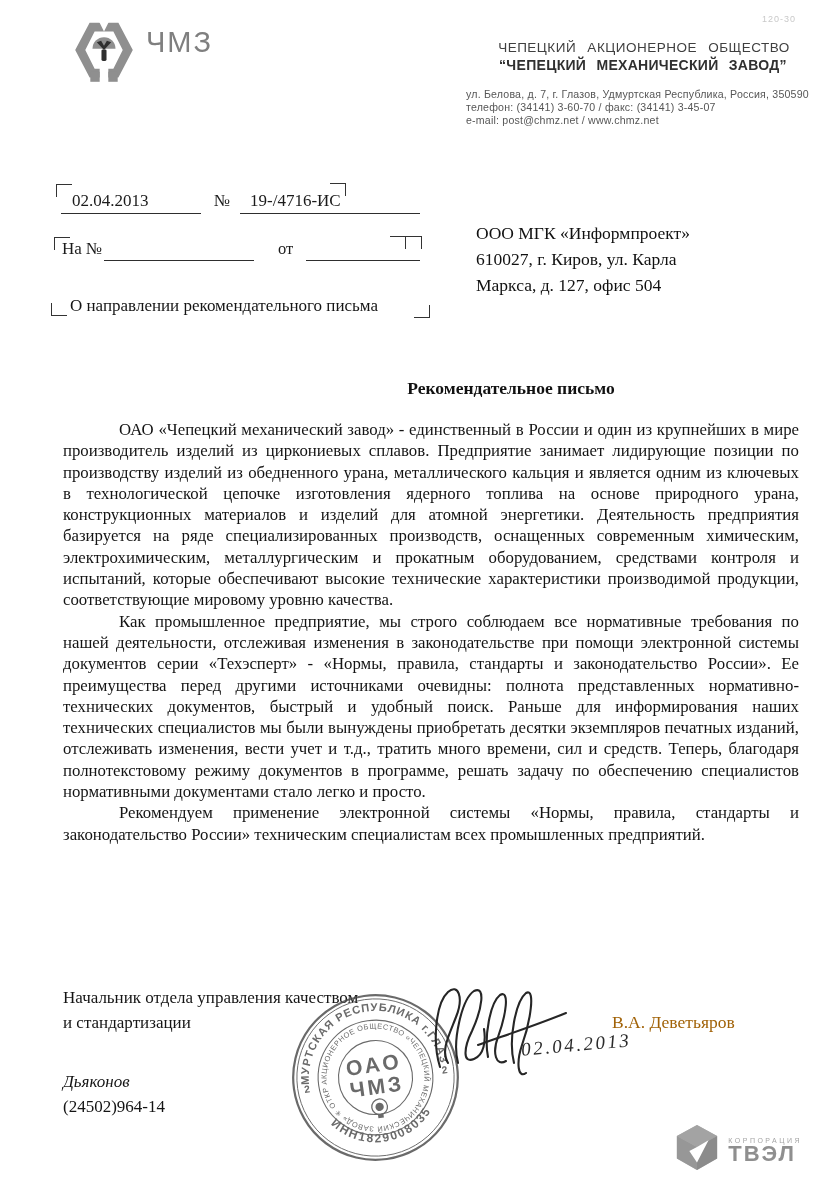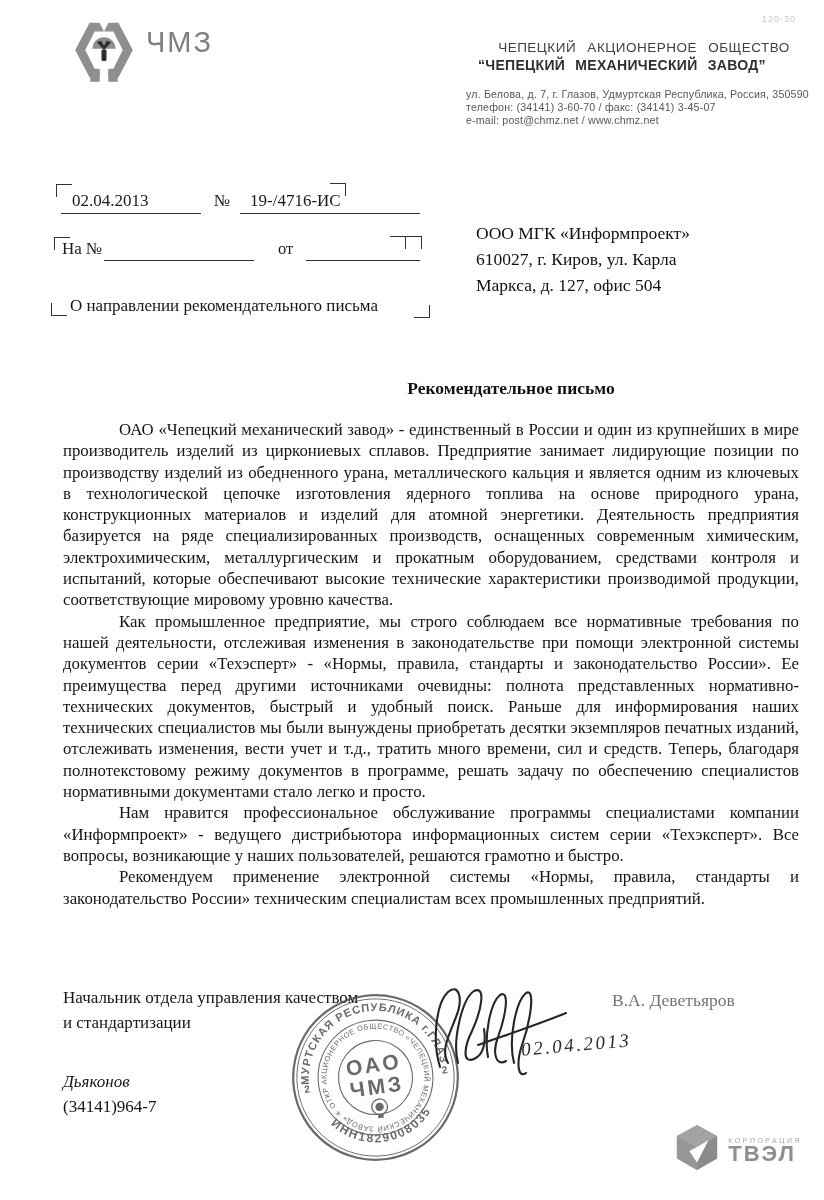--- a/index.html
+++ b/index.html
@@ -10,21 +10,21 @@
     overflow:hidden;
   }
   .abs{position:absolute;}
 
   
   .page-marker{position:absolute;top:14px;right:28px;font-family:"Liberation Sans",sans-serif;
     font-size:9px;color:#c9c9c9;letter-spacing:1px;}
   .org-type{position:absolute;top:40px;left:484px;width:320px;font-family:"Liberation Sans",sans-serif;
     font-size:13.5px;color:#3f3f3f;letter-spacing:.5px;word-spacing:7px;text-align:center;}
   .org-name{position:absolute;top:57px;left:478px;width:330px;font-family:"Liberation Sans",sans-serif;
-    font-size:14px;font-weight:bold;color:#303030;letter-spacing:.3px;word-spacing:6px;text-align:left;}
+    font-size:14px;font-weight:bold;color:#303030;letter-spacing:.3px;word-spacing:6px;text-align:center;}
   .addr{position:absolute;left:466px;font-family:"Liberation Sans",sans-serif;
     font-size:10.6px;color:#565656;letter-spacing:.2px;}
   .chmz-text{position:absolute;left:146px;top:26px;font-family:"Liberation Sans",sans-serif;
     font-size:29px;color:#7f7f7f;letter-spacing:2px;}
 
   
   .ref{font-size:17px;color:#1b1b1b;}
   .uline{position:absolute;border-bottom:1.4px solid #2e2e2e;height:1px;}
   .cm{position:absolute;width:15px;height:12px;}
   .cm.tl{border-top:1.6px solid #333;border-left:1.6px solid #333;}
@@ -37,21 +37,21 @@
   .subject{position:absolute;left:70px;top:296px;font-size:17px;color:#151515;}
 
   .title{position:absolute;left:64px;top:378px;width:734px;padding-left:80px;box-sizing:content-box;
     text-align:center;font-size:17.5px;font-weight:bold;color:#111;}
 
   .body-text{position:absolute;left:63px;top:419px;width:736px;
     font-size:16.8px;line-height:21.3px;text-align:justify;color:#141414;}
   .body-text p{margin:0;text-indent:56px;}
 
   .sig-pos{position:absolute;left:63px;font-size:17px;color:#141414;}
-  .signer-name{position:absolute;left:612px;top:990px;font-size:17.5px;color:#737373;}
+  .signer-name{position:absolute;left:612px;top:1012px;font-size:17.5px;color:#a16207;}
   .contact{position:absolute;left:63px;font-size:17px;color:#141414;}
   .hand-date{position:absolute;left:521px;top:1034px;font-size:19px;font-style:italic;color:#2b2b2b;
     letter-spacing:2.5px;transform:rotate(-5deg);}
 
   .stamp-wrap{position:absolute;left:283px;top:985px;width:185px;height:185px;
     transform:rotate(-8deg);opacity:.82;}
   .sig-wrap{position:absolute;left:428px;top:978px;width:140px;height:102px;}
 
   .tvel{position:absolute;right:22px;bottom:24px;display:flex;align-items:center;gap:8px;}
   .tvel-txt .cap{font-family:"Liberation Sans",sans-serif;font-size:7px;letter-spacing:2.5px;color:#a5a5a5;}
@@ -110,21 +110,20 @@
 
   <span class="cm bl" style="left:51px;top:303px;"></span>
   <span class="cm br" style="left:414px;top:305px;"></span>
   <div class="subject">О направлении рекомендательного письма</div>
 
   <div class="title">Рекомендательное письмо</div>
 
   <div class="body-text">
     <p>ОАО «Чепецкий механический завод» -  единственный в России и один из крупнейших в мире производитель изделий из циркониевых сплавов. Предприятие занимает лидирующие позиции по производству изделий из обедненного урана, металлического кальция и является одним из ключевых в технологической цепочке изготовления ядерного топлива на основе природного урана, конструкционных материалов и изделий для атомной энергетики. Деятельность предприятия базируется на ряде специализированных производств, оснащенных современным химическим, электрохимическим, металлургическим и прокатным оборудованием, средствами контроля и испытаний, которые обеспечивают высокие технические характеристики производимой продукции, соответствующие мировому уровню качества.</p>
     <p>Как промышленное предприятие, мы строго соблюдаем все нормативные требования по нашей деятельности, отслеживая изменения в законодательстве при помощи электронной системы документов серии «Техэсперт» - «Нормы, правила, стандарты и законодательство России». Ее преимущества перед другими источниками очевидны: полнота представленных нормативно-технических документов, быстрый и удобный поиск. Раньше для информирования наших технических специалистов мы были вынуждены приобретать десятки экземпляров печатных  изданий, отслеживать изменения, вести учет  и т.д., тратить много времени, сил и средств. Теперь, благодаря полнотекстовому режиму документов в программе, решать задачу по обеспечению специалистов нормативными документами стало легко и просто.</p>
-    <p>Нам нравится профессиональное обслуживание программы специалистами компании «Информпроект» - ведущего дистрибьютора информационных систем серии «Техэксперт». Все вопросы, возникающие у наших пользователей, решаются грамотно и быстро.</p>
     <p>Рекомендуем применение электронной системы «Нормы, правила, стандарты и законодательство России»  техническим специалистам всех промышленных предприятий.</p>
   </div>
 
   <div class="sig-pos" style="top:988px;">Начальник отдела управления качеством</div>
   <div class="sig-pos" style="top:1013px;text-align:center;">и стандартизации</div>
 
   <div class="stamp-wrap">
     <svg viewBox="0 0 200 200" width="185" height="185">
       <defs>
         <path id="arcTop" d="M 28,100 A 72,72 0 1 1 172,100"></path>
@@ -168,21 +167,21 @@
         <path d="M 60,78 C 56,58 62,24 72,16 C 82,10 78,36 70,58 C 64,74 68,88 78,82"></path>
         <path d="M 86,84 C 80,60 88,22 98,14 C 108,8 102,44 94,66 C 88,84 90,100 98,94"></path>
         <path d="M 50,66 C 78,56 106,47 138,34"></path>
       </g>
     </svg>
   </div>
   <div class="hand-date">02.04.2013</div>
   <div class="signer-name">В.А. Деветьяров</div>
 
   <div class="contact" style="top:1072px;font-style:italic;">Дьяконов</div>
-  <div class="contact" style="top:1097px;">(34141)964-7</div>
+  <div class="contact" style="top:1097px;">(24502)964-14</div>
 
   <div class="tvel">
     <span>
       <svg viewBox="0 0 48 50" width="46" height="48" aria-hidden="true">
         <path d="M24,1 L45,12.5 L45,36 L24,48 L3,36 L3,12.5 Z" fill="#b9b9b9"></path>
         <path d="M24,1 L45,12.5 L24,24 L3,12.5 Z" fill="#a3a3a3"></path>
         <path d="M24,24 L45,12.5 L45,36 L24,48 Z" fill="#8b8b8b"></path>
         <path d="M24,24 L3,12.5 L3,36 L24,48 Z" fill="#979797"></path>
         <path d="M24,24 L36,17 L24,40 L16,28 Z" fill="#ffffff"></path>
       </svg>

